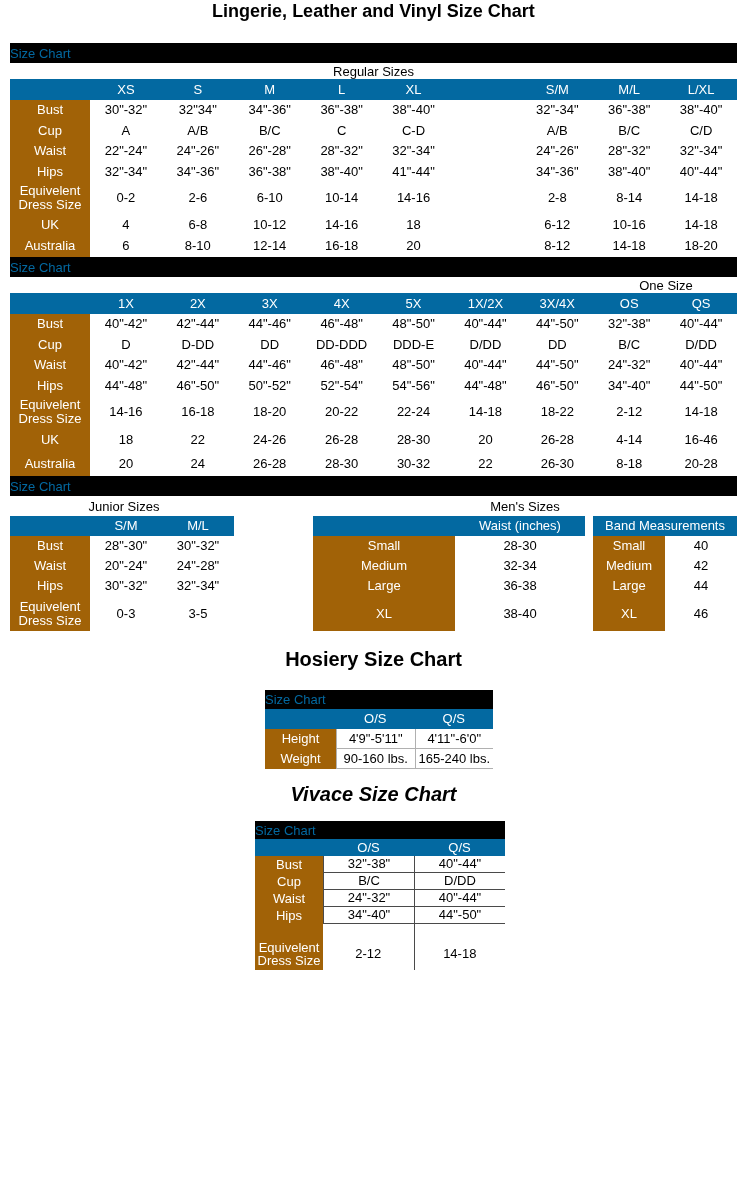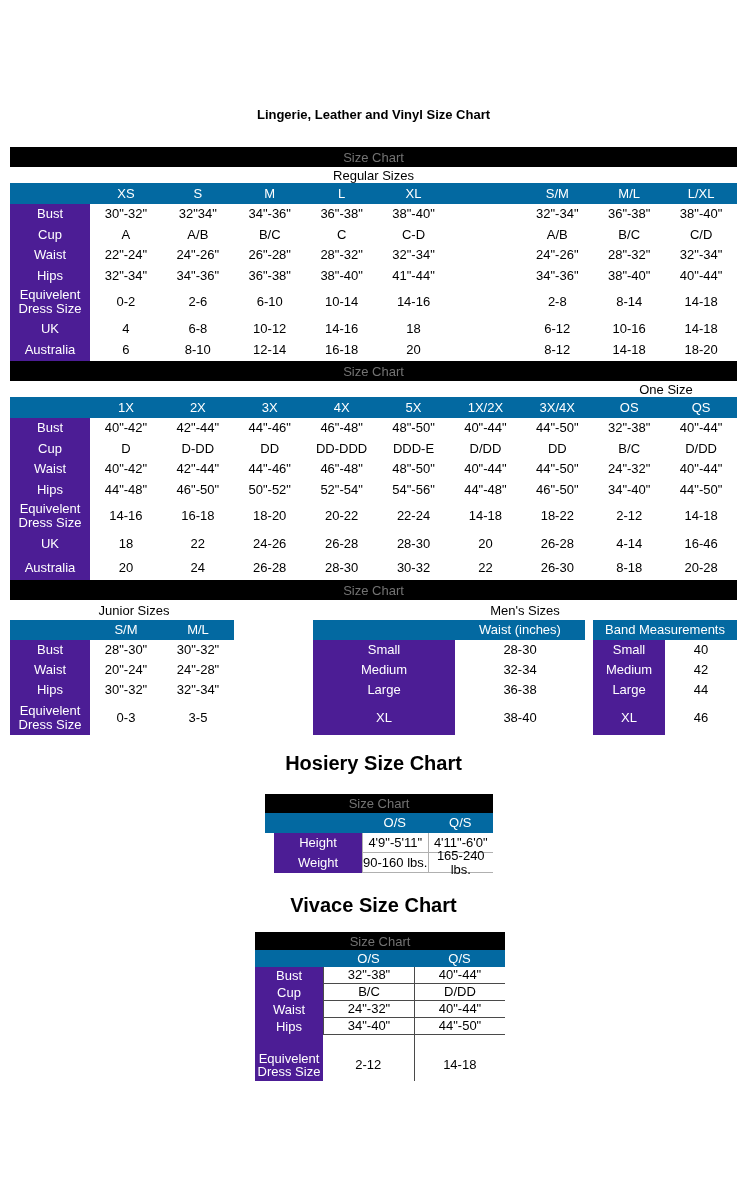--- a/index.html
+++ b/index.html
@@ -4,48 +4,48 @@
 <style>
   * { box-sizing: border-box; }
   html, body { margin: 0; padding: 0; }
   body {
     width: 747px; height: 1200px; overflow: hidden;
     background: #ffffff; color: #000000;
     font-family: "Liberation Sans", sans-serif;
     font-size: 13px;
   }
   .page-title {
-    margin: 0; padding-top: 104px;
+    margin: 0; 
     text-align: center;
-    font-size: 13px; font-weight: bold; line-height: 22px;
+    font-size: 18px; font-weight: bold; line-height: 22px;
   }
   .big-section { margin: 21px 0 0 10px; width: 727px; }
 
   .bar {
-    height: 20px; background: #000000; color: #737373;
-    display: flex; align-items: center; justify-content: center;
+    height: 20px; background: #000000; color: #0369a1;
+    display: flex; align-items: center; justify-content: flex-start;
   }
   .section-row { position: relative; height: 16px; display: flex; align-items: center; justify-content: center; }
   .section-row .abs-span {
     position: absolute; top: 0; height: 100%;
     display: flex; align-items: center; justify-content: center;
   }
   .span-plus { left: 0; width: 510px; }
   .span-onesize { right: 0; width: 142px; }
   .section-row.duo2 { height: 20px; }
-  .span-junior { left: 12px; width: 224px; }
+  .span-junior { left: 2px; width: 224px; }
   .span-mens { left: 303px; width: 424px; }
 
   
   .row { display: flex; height: 20.5px; }
   .row.tall { height: 32px; }
   .header-row { background: #0369a1; color: #ffffff; }
   .header-row .label-cell { background: transparent; }
   .label-cell {
-    width: 80px; background: #4c1d95; color: #ffffff;
+    width: 80px; background: #a16207; color: #ffffff;
     display: flex; align-items: center; justify-content: center;
     text-align: center; line-height: 14px;
   }
   .cell {
     flex: 1 1 0; display: flex; align-items: center; justify-content: center;
     text-align: center; line-height: 14px;
   }
   .t-big { width: 727px; }
   .t-big .header-row { height: 21px; }
   .t-regular .roomy { height: 21.5px; }
@@ -61,27 +61,27 @@
   .t-junior .row.tall, .t-mens-waist .row.tall, .t-mens-band .row.tall { height: 35px; }
   .t-mens-waist .label-cell { width: 142px; }
   .t-mens-band .label-cell { width: 72px; }
 
   
   .sub-title { margin: 0; text-align: center; font-size: 20px; font-weight: bold; line-height: 22px; }
   .hosiery-title { margin-top: 17px; }
   .hosiery-block { width: 228px; margin: 20px 0 0 265px; }
   .hosiery-block .bar { height: 19px; }
   .t-hosiery .row { height: 20px; }
-  .t-hosiery .label-cell { width: 88px; margin-left: 9px; }
+  .t-hosiery .label-cell { width: 71px; }
   .t-hosiery .data-row .cell { border-bottom: 1px solid #b0b0b0; }
   .t-hosiery .data-row .cell:nth-child(2),
   .t-hosiery .data-row .cell:nth-child(3) { border-left: 1px solid #b0b0b0; }
 
   
-  .vivace-title { margin-top: 21px; }
+  .vivace-title { margin-top: 14px; font-style: italic; }
   .vivace-block { width: 250px; margin: 16px 0 0 255px; }
   .vivace-block .bar { height: 18px; }
   .t-vivace .row { height: 17px; }
   .t-vivace .header-row { height: 17px; }
   .t-vivace .row.gap { height: 13px; }
   .t-vivace .row.tall { height: 33px; }
   .t-vivace .label-cell { width: 68px; line-height: 13px; }
   .t-vivace .data-row .cell:nth-child(3) { border-left: 1px solid #4a4a4a; }
   .t-vivace .lined .cell { border-bottom: 1px solid #4a4a4a; }
   .t-vivace .lined .cell:nth-child(2) { border-left: 1px solid #4a4a4a; }

